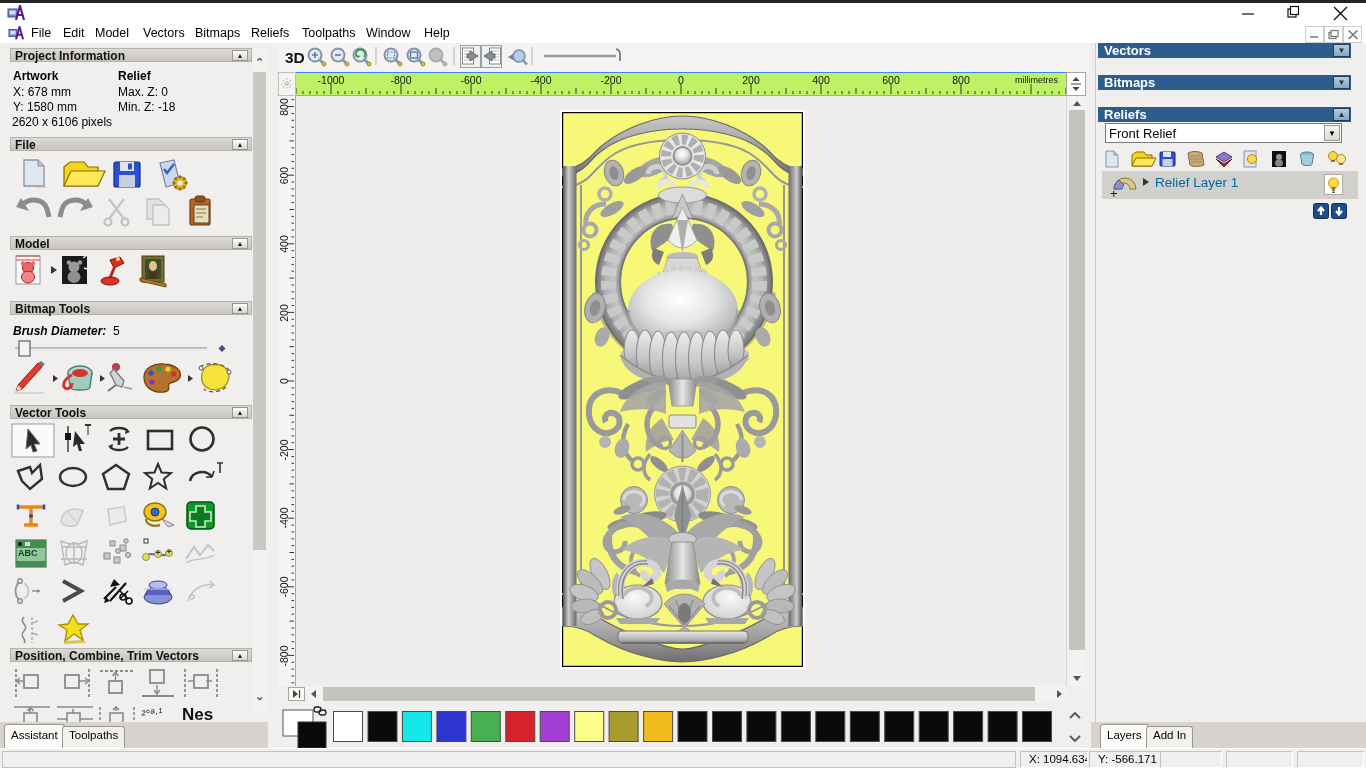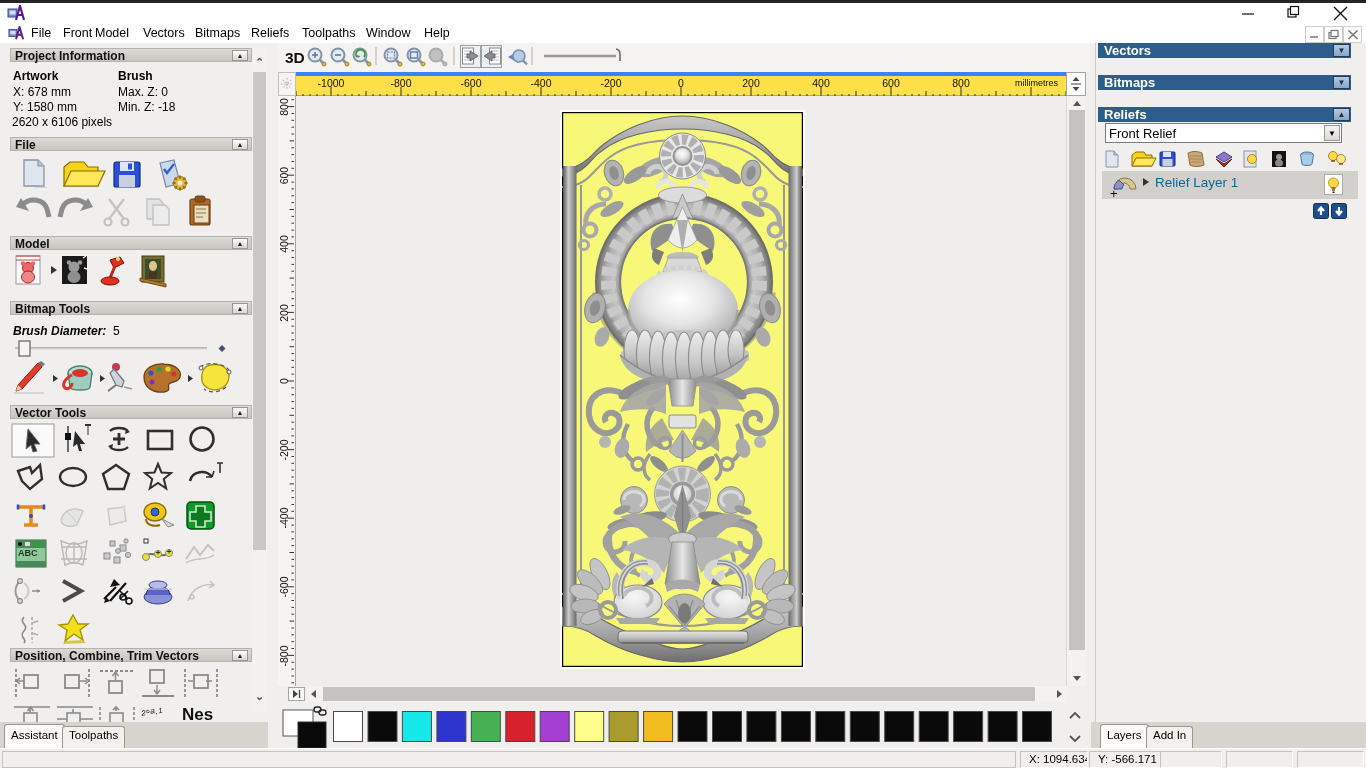--- a/index.html
+++ b/index.html
@@ -17,21 +17,21 @@
 .secbtn { position:absolute; right:3px; top:1px; width:16px; height:11px; background:linear-gradient(#fdfdfd,#d8d6d2); border:1px solid #9a978f; font-size:7px; text-align:center; line-height:10px; color:#222; }
 .info { position:absolute; font-size:12px; color:#000; }
 .b { font-weight:bold; }
 
 #lpsb { left:252px; top:48px; width:15px; height:664px; background:#f3f1f0; }
 #lpsb .thumb { position:absolute; left:1px; top:24px; width:13px; height:478px; background:#cac8c5; }
 .chev { position:absolute; font-size:11px; color:#555; font-weight:bold; }
 
 #toolbar { left:278px; top:43px; width:812px; height:29px; background:#f4f3f1; }
 #cornerbox { left:278px; top:72px; width:18px; height:24px; background:#f5f4f2; border:1px solid #c2bfba; }
-#hruler { left:296px; top:72px; width:770px; height:24px; background:#fde047; border-top:4px solid #3b82f6; border-bottom:1px solid #a9a6a1; }
+#hruler { left:296px; top:72px; width:770px; height:24px; background:#bef264; border-top:1px solid #3b82f6; border-bottom:1px solid #a9a6a1; }
 #vruler { left:278px; top:96px; width:18px; height:590px; background:#f5f4f2; border-right:1px solid #a9a6a1; }
 #rulerbtn { left:1066px; top:72px; width:20px; height:24px; background:#fdfdfd; border:1px solid #a8a5a0; }
 #canvas { left:296px; top:96px; width:770px; height:590px; background:#f0eeec; }
 #vsb { left:1066px; top:96px; width:20px; height:590px; background:#f3f2f0; border-left:1px solid #d8d6d2; }
 #vsb .thumb { position:absolute; left:2px; top:14px; width:16px; height:540px; background:#c5c3c0; }
 #hsplit { left:288px; top:687px; width:17px; height:14px; background:#fbfbfa; border:1px solid #a8a5a0; }
 #hsb { left:307px; top:686px; width:759px; height:16px; background:#f3f2f0; }
 #hsb .thumb { position:absolute; left:16px; top:1px; width:712px; height:14px; background:#c5c3c0; }
 
 #palette { left:278px; top:702px; width:812px; height:46px; background:#f1efee; }
@@ -67,21 +67,21 @@
     <path d="M96 4 L109 17 M109 4 L96 17" stroke="#111" stroke-width="1.4"></path>
   </svg>
 </div>
 <div class="abs" id="menubar">
   <svg class="icon" style="left:8px;top:2px" width="16" height="15" viewBox="0 0 18 17">
     <rect x="1" y="4" width="9" height="8" fill="#7b86c8" stroke="#3a4a9a"></rect>
     <rect x="2.5" y="5.5" width="6" height="4" fill="#cfe0f2"></rect>
     <path d="M9 15 L13 1 L17 15 M10.5 10 L15.5 10" stroke="#5a1a8a" stroke-width="2.2" fill="none"></path>
   </svg>
   <div class="menuitem" style="left:31px">File</div>
-  <div class="menuitem" style="left:63px">Front</div>
+  <div class="menuitem" style="left:63px">Edit</div>
   <div class="menuitem" style="left:95px">Model</div>
   <div class="menuitem" style="left:143px">Vectors</div>
   <div class="menuitem" style="left:195px">Bitmaps</div>
   <div class="menuitem" style="left:251px">Reliefs</div>
   <div class="menuitem" style="left:302px">Toolpaths</div>
   <div class="menuitem" style="left:366px">Window</div>
   <div class="menuitem" style="left:424px">Help</div>
 
   <svg class="icon" style="left:1305px;top:2px" width="58" height="17" viewBox="0 0 58 17">
     <rect x="0.5" y="0.5" width="18" height="16" fill="#fdfdfd" stroke="#d0cdc8"></rect>
@@ -94,21 +94,21 @@
   </svg>
 </div>
 
 <div class="abs" id="leftpanel">
 
   <div class="secbar" style="top:5px">
       <div class="t">Project Information</div>
       <div class="secbtn">▲</div>
     </div>
   <div class="info b" style="left:13px;top:26px">Artwork</div>
-  <div class="info b" style="left:118px;top:26px">Brush</div>
+  <div class="info b" style="left:118px;top:26px">Relief</div>
   <div class="info" style="left:13px;top:42px">X: 678 mm</div>
   <div class="info" style="left:118px;top:42px">Max. Z: 0</div>
   <div class="info" style="left:13px;top:57px">Y: 1580 mm</div>
   <div class="info" style="left:118px;top:57px">Min. Z: -18</div>
   <div class="info" style="left:12px;top:72px">2620 x 6106 pixels</div>
 
   <div class="secbar" style="top:94px">
       <div class="t">File</div>
       <div class="secbtn">▲</div>
     </div>

